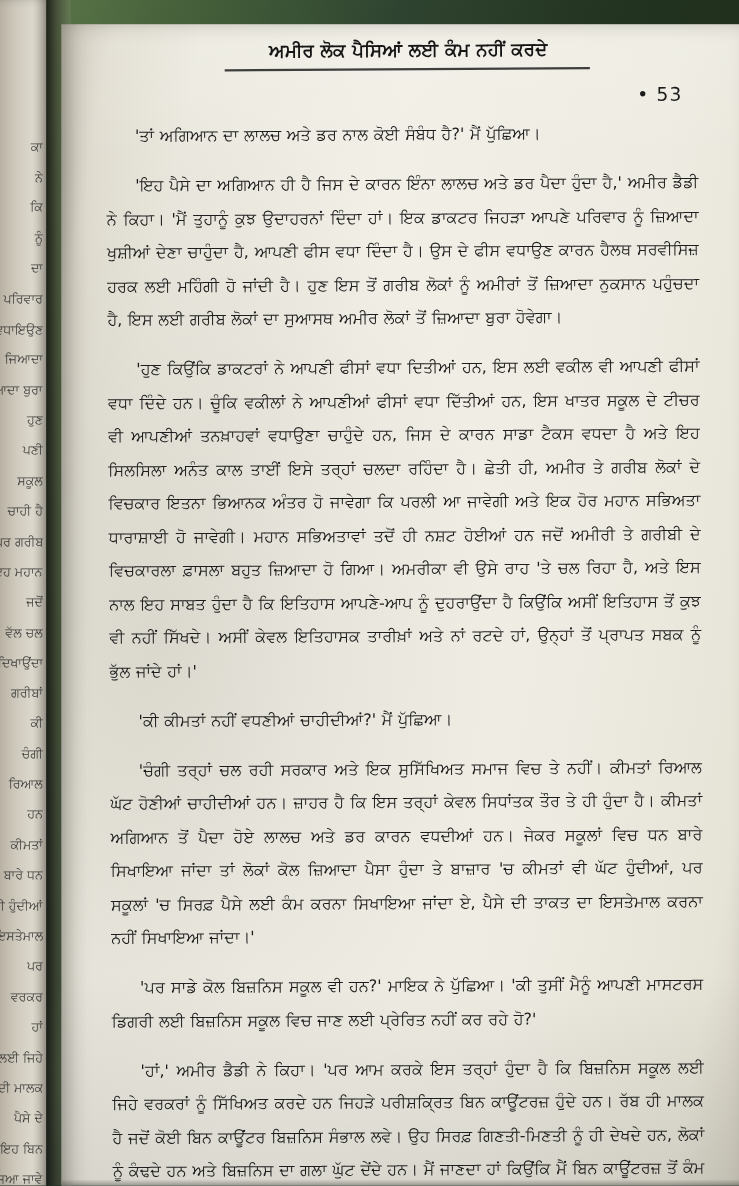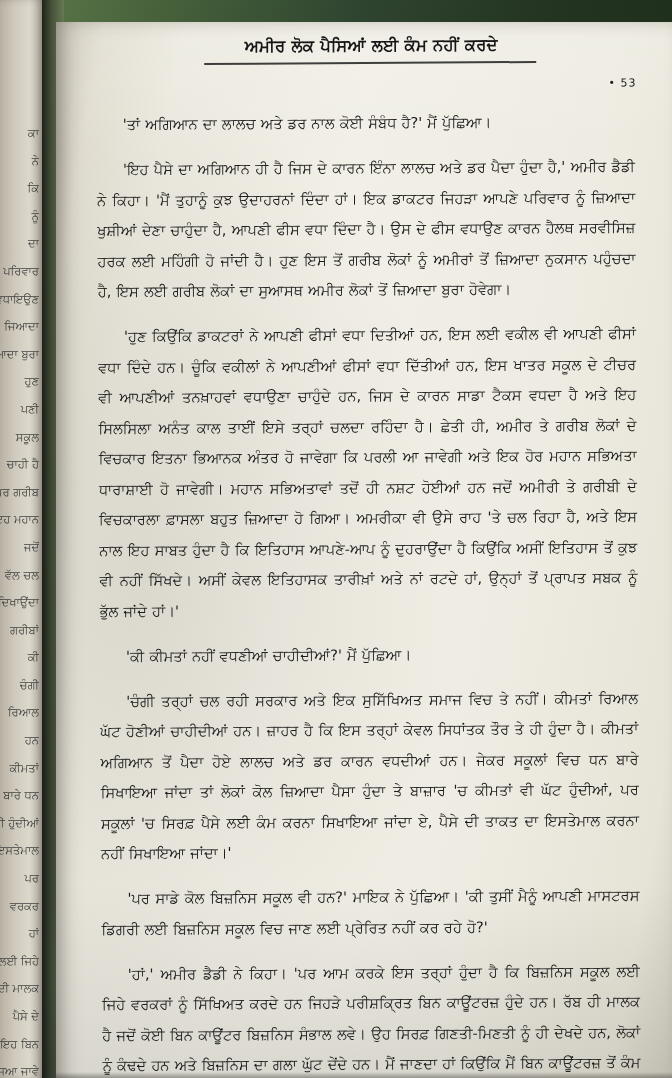--- a/index.html
+++ b/index.html
@@ -116,22 +116,22 @@
     top: 40px;
     left: 118px;
     width: 332px;
     height: 1.6px;
     background: #2a2a2a;
     opacity: 0.9;
   }
   .folio {
     position: absolute;
     top: 56px;
-    right: 10px;
-    font-size: 11px;
+    right: 26px;
+    font-size: 17px;
     color: #1b1b1b;
     letter-spacing: 1px;
   }
   .body {
     position: absolute;
     top: 86px;
     left: 10px;
     width: 538px;
   }
   p.para {

